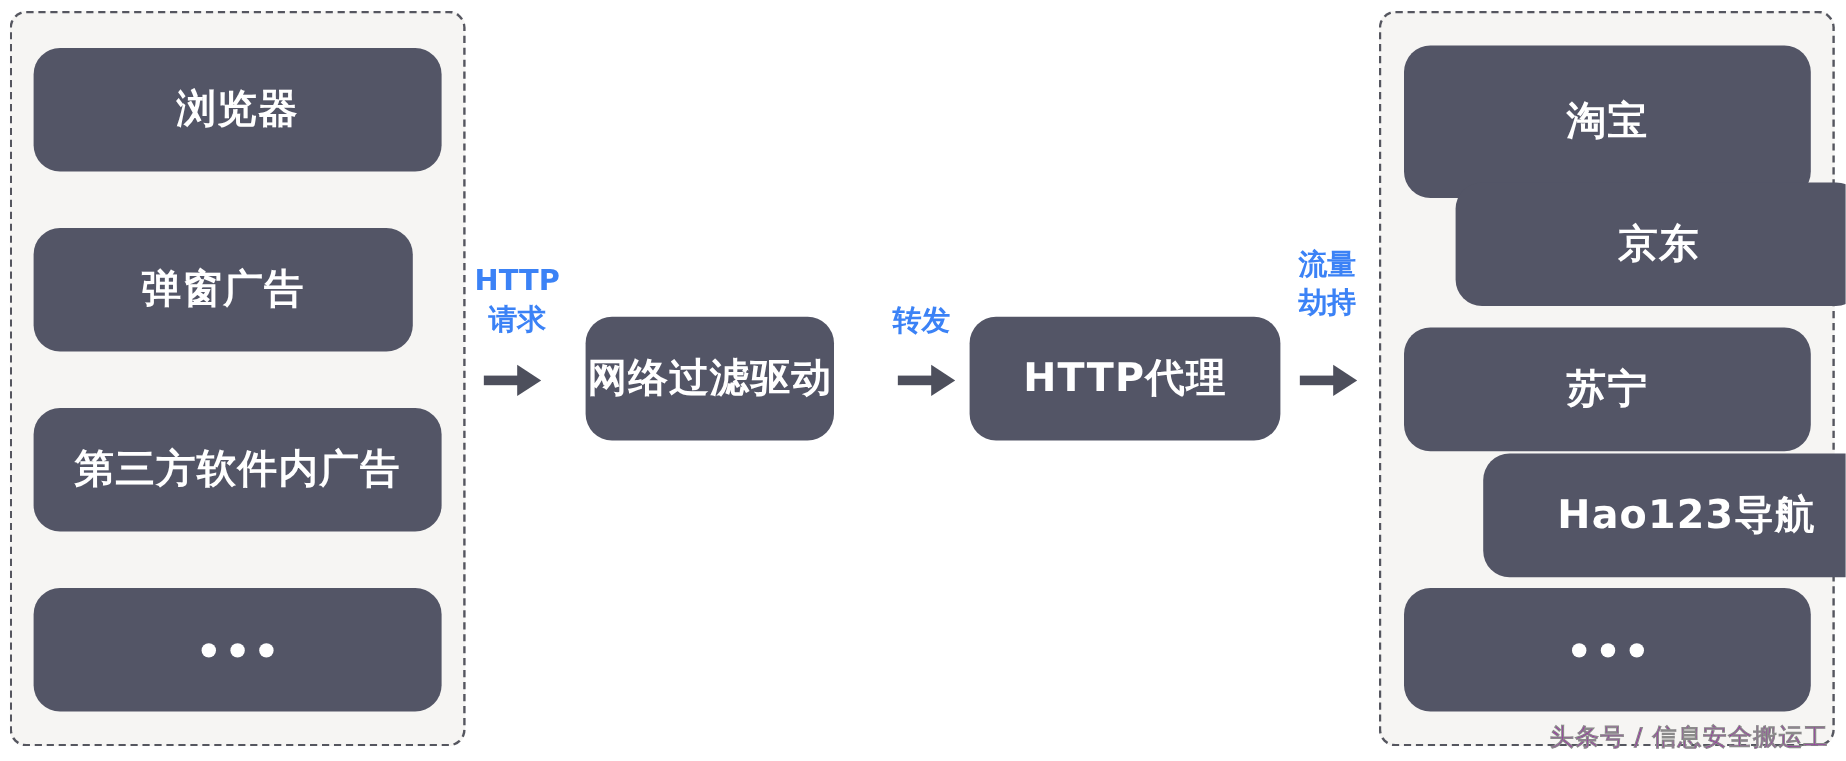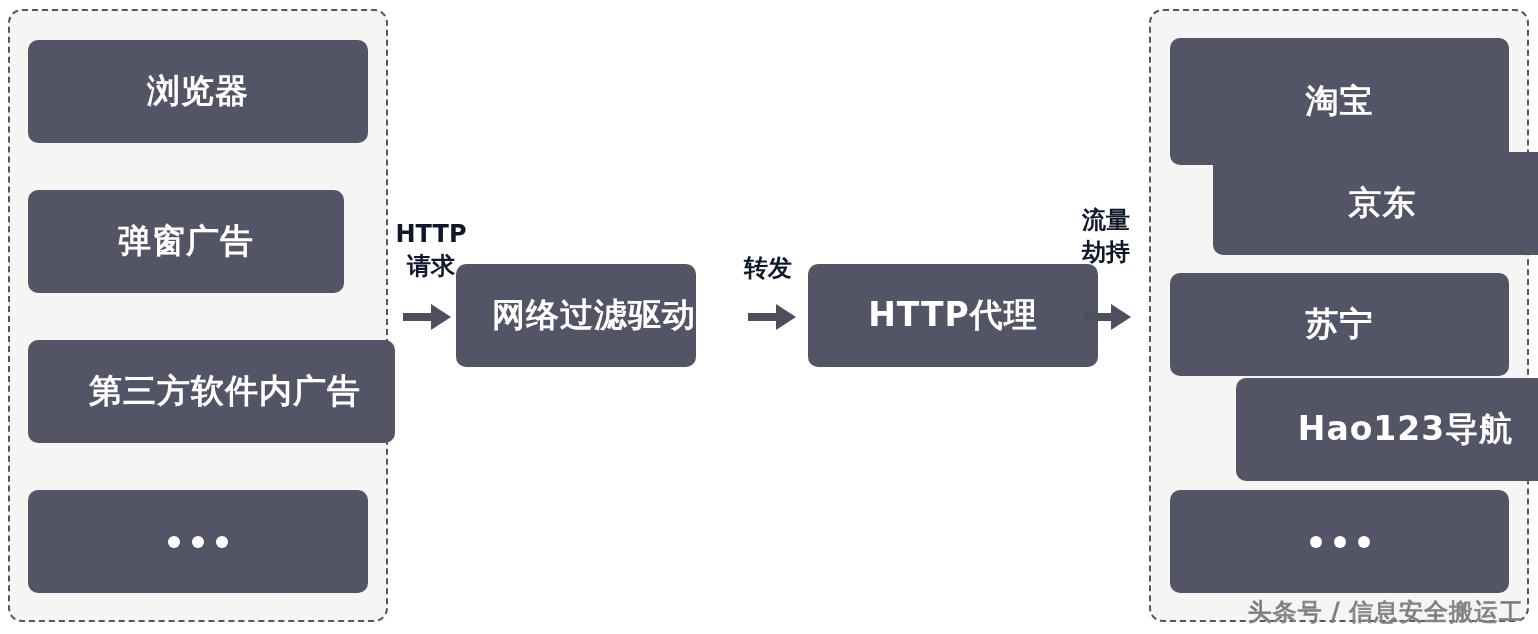--- a/index.html
+++ b/index.html
@@ -1,74 +1,74 @@
 <!DOCTYPE html>
 <html><head>
 <meta charset="utf-8">
 <style>
   html, body { margin:0; padding:0; background:#ffffff; }
   body { width:1538px; height:634px; position:relative; overflow:hidden;
          font-family:"DejaVu Sans", "Liberation Sans", sans-serif; }
   .group { position:absolute; background:#f6f5f3; border:2px dashed #55565f;
            border-radius:14px; box-sizing:border-box; }
-  .box { position:absolute; background:#535566; border-radius:10px;
+  .box { position:absolute; background:#535566; border-radius:22px;
          color:#ffffff; font-size:33px; font-weight:bold;
          display:flex; align-items:center; justify-content:center; letter-spacing:1px; }
   .dots { display:flex; gap:12px; }
   .dot { width:12px; height:12px; border-radius:50%; background:#ffffff; }
-  .lbl { position:absolute; color:#0f172a; font-size:24px; line-height:32px;
+  .lbl { position:absolute; color:#3b82f6; font-size:24px; line-height:32px;
          text-align:center; font-weight:bold; }
   .arrow { position:absolute; width:50px; height:30px; }
-  .watermark { position:absolute; right:14px; bottom:6px; font-size:24px;
-               color:#737373; -webkit-text-stroke:1px #8a8a8a; letter-spacing:1px; }
+  .watermark { position:absolute; right:14px; bottom:6px; font-size:20px;
+               color:#a21caf; -webkit-text-stroke:1px #8a8a8a; letter-spacing:1px; }
 </style>
 </head>
 <body>
 
 <div class="group" style="left:8px;top:9px;width:380px;height:613px;">
 </div>
 <div class="box" style="left:28px;top:40px;width:340px;height:103px;">
   <span>浏览器</span>
 </div>
 <div class="box" style="left:28px;top:190px;width:316px;height:103px;">
   <span>弹窗广告</span>
 </div>
-<div class="box" style="left:28px;top:340px;width:340px;height:103px;padding-left:27px;">
+<div class="box" style="left:28px;top:340px;width:340px;height:103px;">
   <span>第三方软件内广告</span>
 </div>
 <div class="box" style="left:28px;top:490px;width:340px;height:103px;">
   <div class="dots">
     <div class="dot"></div>
       <div class="dot"></div>
       <div class="dot"></div>
   </div>
 </div>
 
 <div class="lbl" style="left:392px;top:218px;width:78px;">
   <div>HTTP</div>
   <div>请求</div>
 </div>
 <svg class="arrow" style="left:403px;top:302px;" viewBox="0 0 50 30">
   <rect x="0" y="11" width="30" height="8" fill="#4d4f5c"></rect>
   <polygon points="28,2 48,15 28,28" fill="#4d4f5c"></polygon>
 </svg>
 
-<div class="box" style="left:456px;top:264px;width:240px;height:103px;justify-content:flex-end;">
+<div class="box" style="left:488px;top:264px;width:207px;height:103px;">
   <span>网络过滤驱动</span>
 </div>
 
 <div class="lbl" style="left:734px;top:252px;width:68px;font-family:Liberation Serif, serif;">
   <div>转发</div>
 </div>
 <svg class="arrow" style="left:748px;top:302px;" viewBox="0 0 50 30">
   <rect x="0" y="11" width="30" height="8" fill="#4d4f5c"></rect>
   <polygon points="28,2 48,15 28,28" fill="#4d4f5c"></polygon>
 </svg>
 
-<div class="box" style="left:808px;top:264px;width:290px;height:103px;">
+<div class="box" style="left:808px;top:264px;width:259px;height:103px;">
   <span>HTTP代理</span>
 </div>
 
 <div class="lbl" style="left:1072px;top:204px;width:68px;">
   <div>流量</div>
   <div>劫持</div>
 </div>
 <svg class="arrow" style="left:1083px;top:302px;" viewBox="0 0 50 30">
   <rect x="0" y="11" width="30" height="8" fill="#4d4f5c"></rect>
   <polygon points="28,2 48,15 28,28" fill="#4d4f5c"></polygon>

